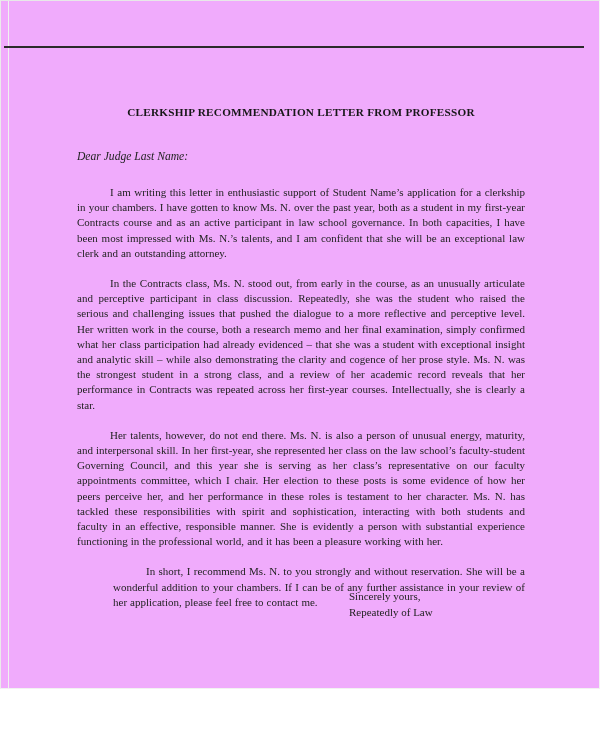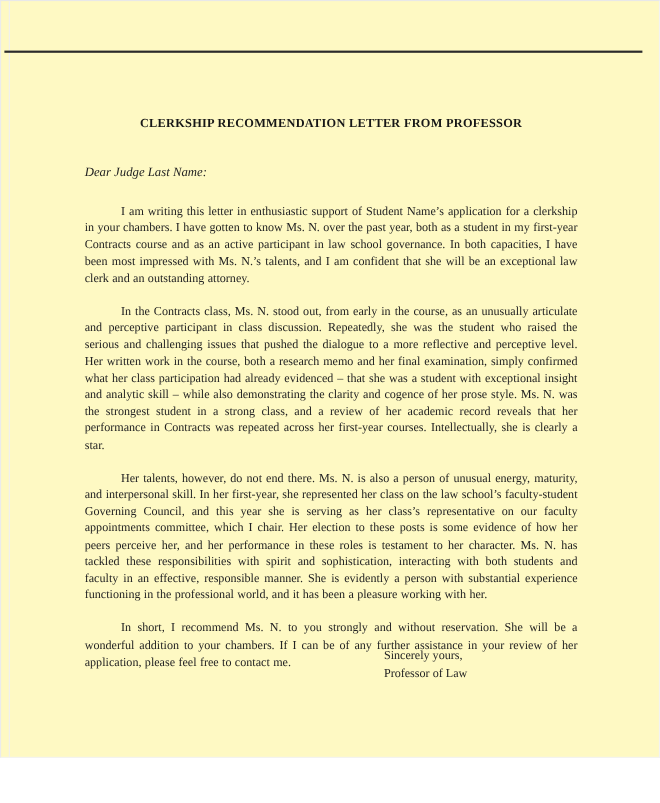--- a/index.html
+++ b/index.html
@@ -10,21 +10,21 @@
   }
 
   body {
     font-family: "Liberation Serif", "DejaVu Serif", serif;
   }
 
   #page {
     position: relative;
     width: 600px;
     height: 689px;
-    background: #fef9c3;
+    background: #f0abfc;
     box-sizing: border-box;
     border-top: 1px solid #e8e8e8;
     border-left: 1px solid #ebebeb;
     border-right: 1px solid #f2f2f2;
     border-bottom: 1px solid #f2f2f2;
     overflow: hidden;
   }
 
   
   #page::before {
@@ -77,20 +77,21 @@
     color: #232323;
     line-height: 15.2px;
     text-align: justify;
     text-indent: 33px;
     margin: 0 0 15px 0;
     word-spacing: 0.3px;
   }
 
   .para:last-of-type {
     margin-bottom: 0;
+    margin-left: 36px;
   }
 
   .signature {
     position: absolute;
     left: 348px;
     top: 587px;
     width: 180px;
   }
 
   .sig-line {
@@ -118,16 +119,16 @@
     <p class="para">In the Contracts class, Ms. N. stood out, from early in the course, as an unusually articulate and perceptive participant in class discussion.  Repeatedly, she was the student who raised the serious and challenging issues that pushed the dialogue to a more reflective and perceptive level.  Her written work in the course, both a research memo and her final examination, simply confirmed what her class participation had already evidenced – that she was a student with exceptional insight and analytic skill – while also demonstrating the clarity and cogence of her prose style.  Ms. N. was the strongest student in a strong class, and a review of her academic record reveals that her performance in Contracts was repeated across her first-year courses.  Intellectually, she is clearly a star.</p>
 
     <p class="para">Her talents, however, do not end there.  Ms. N. is also a person of unusual energy, maturity, and interpersonal skill.  In her first-year, she represented her class on the law school’s faculty-student Governing Council, and this year she is serving as her class’s representative on our faculty appointments committee, which I chair.  Her election to these posts is some evidence of how her peers perceive her, and her performance in these roles is testament to her character.  Ms. N. has tackled these responsibilities with spirit and sophistication, interacting with both students and faculty in an effective, responsible manner.  She is evidently a person with substantial experience functioning in the professional world, and it has been a pleasure working with her.</p>
 
     <p class="para">In short, I recommend Ms. N. to you strongly and without reservation.  She will be a wonderful addition to your chambers.  If I can be of any further assistance in your review of her application, please feel free to contact me.</p>
 
   </div>
 
   <div class="signature">
     <div class="sig-line">Sincerely yours,</div>
-    <div class="sig-line">Professor of Law</div>
+    <div class="sig-line">Repeatedly of Law</div>
   </div>
 
 </div>
 
 </body></html>

